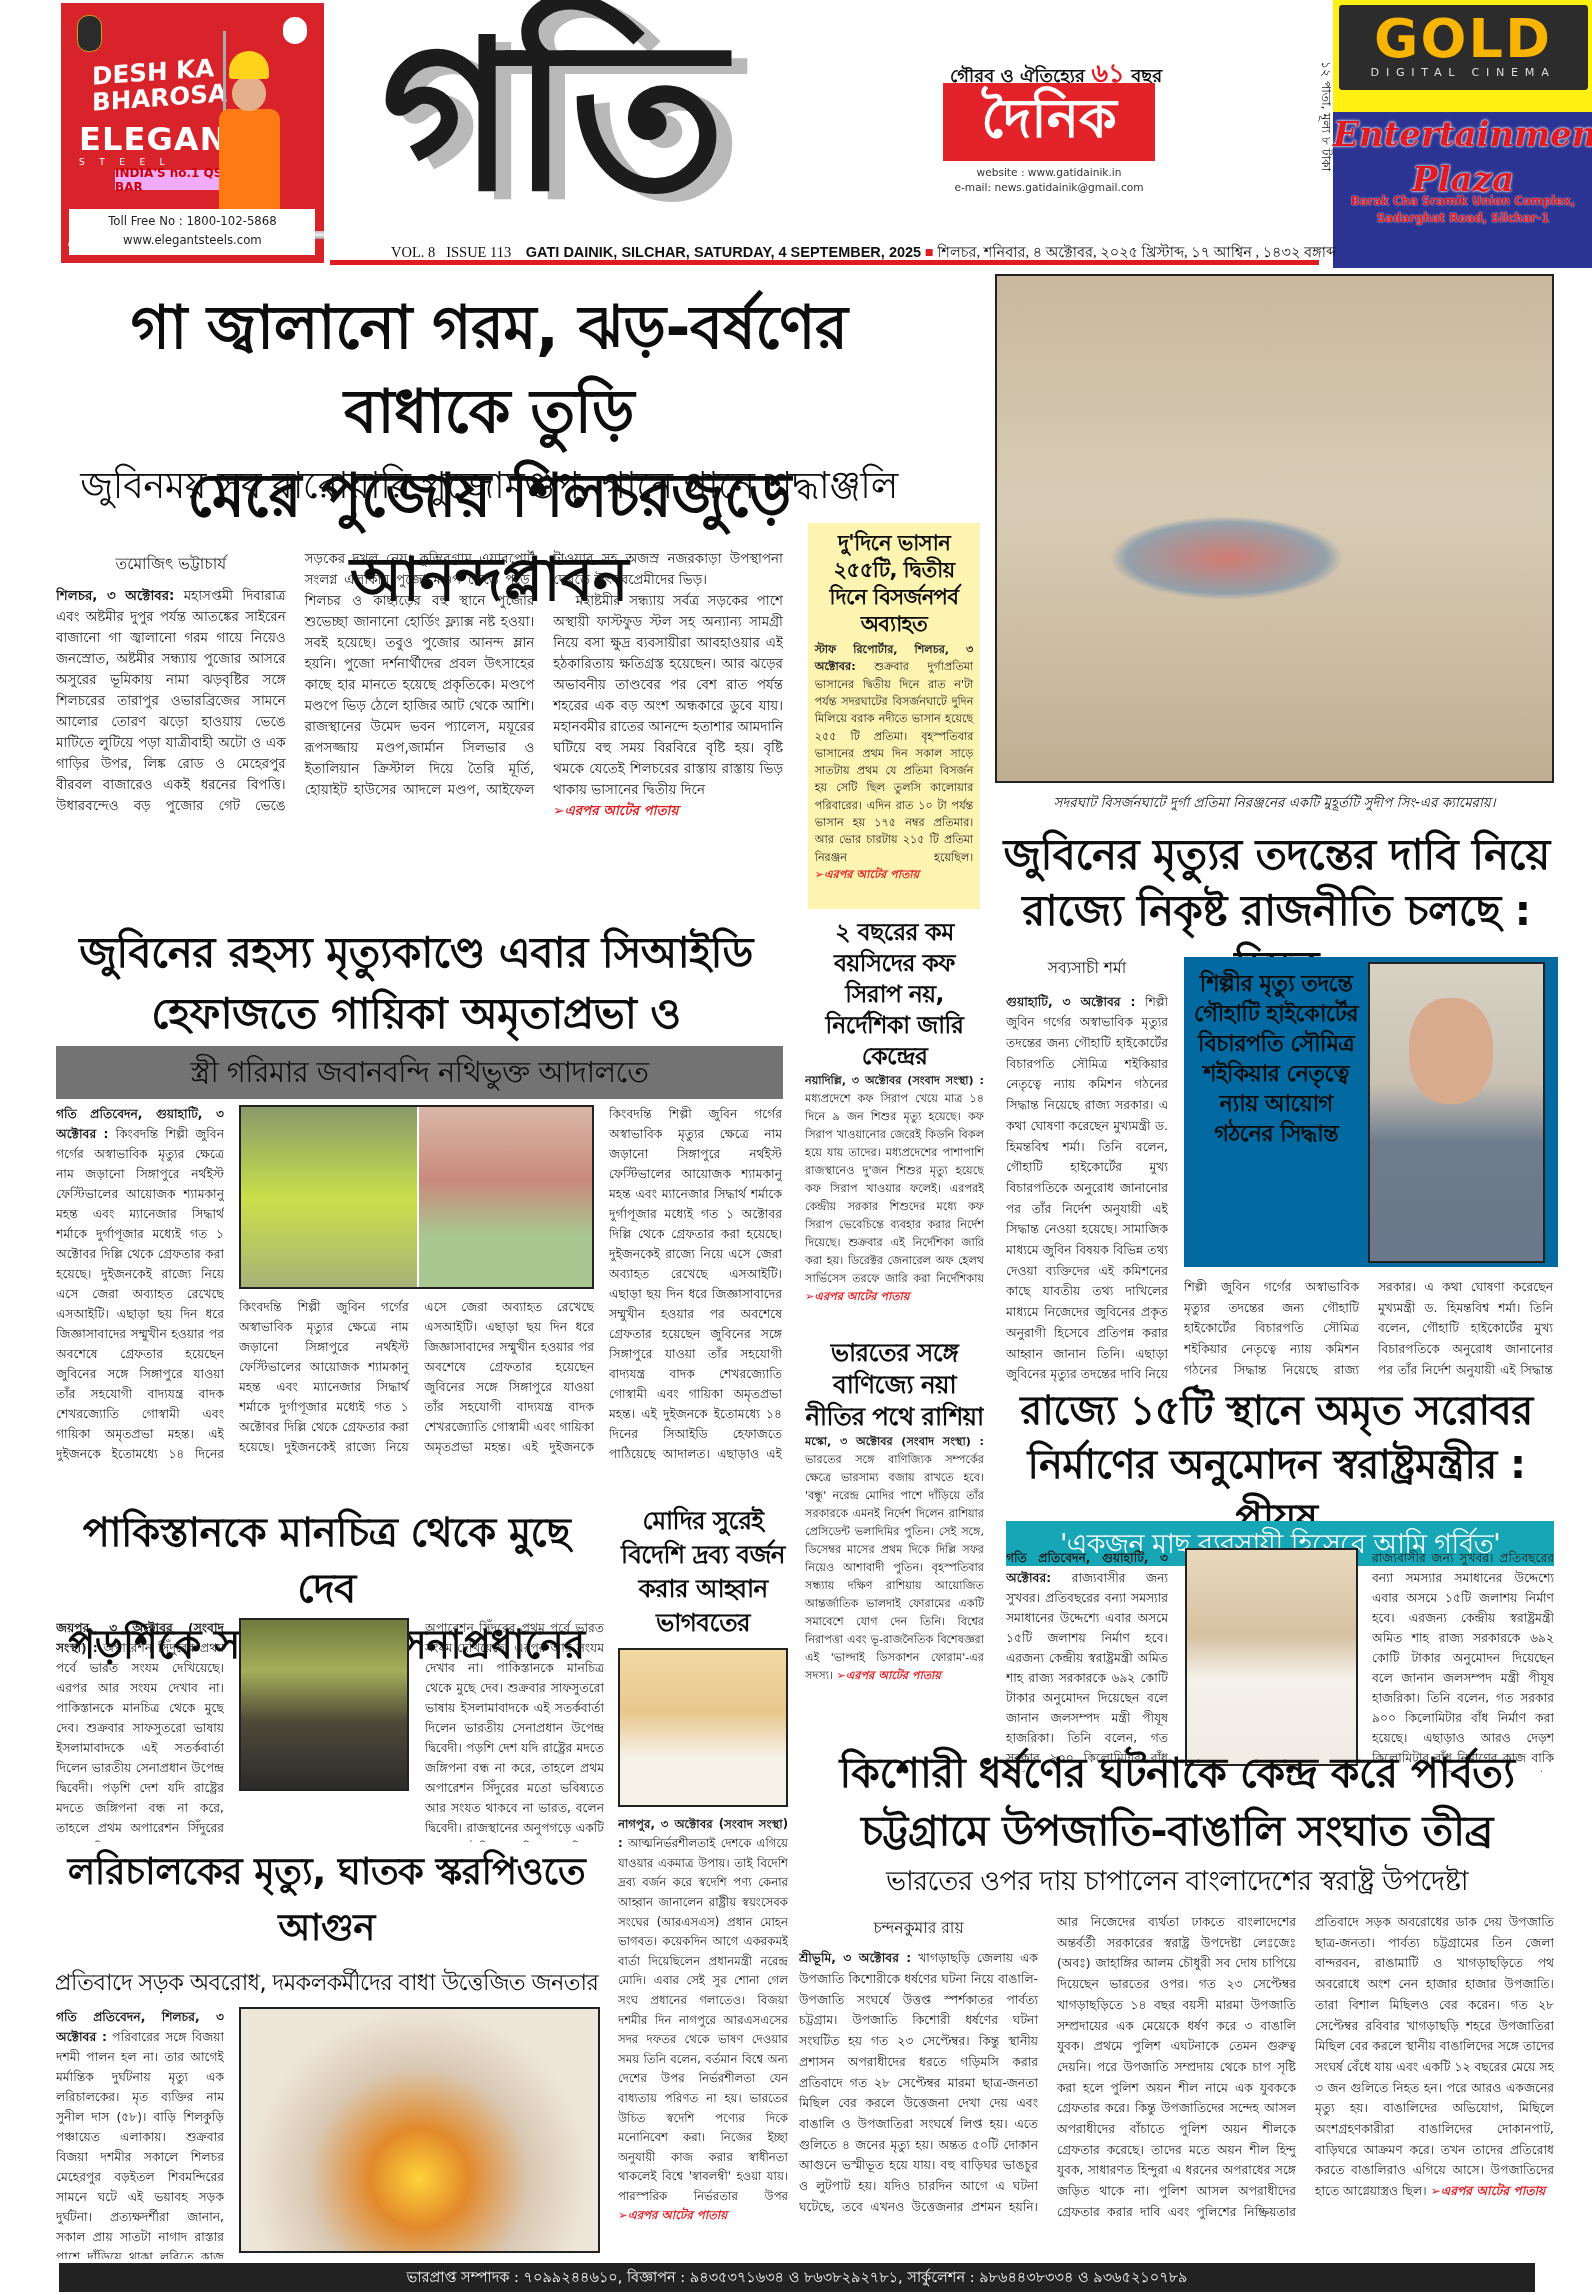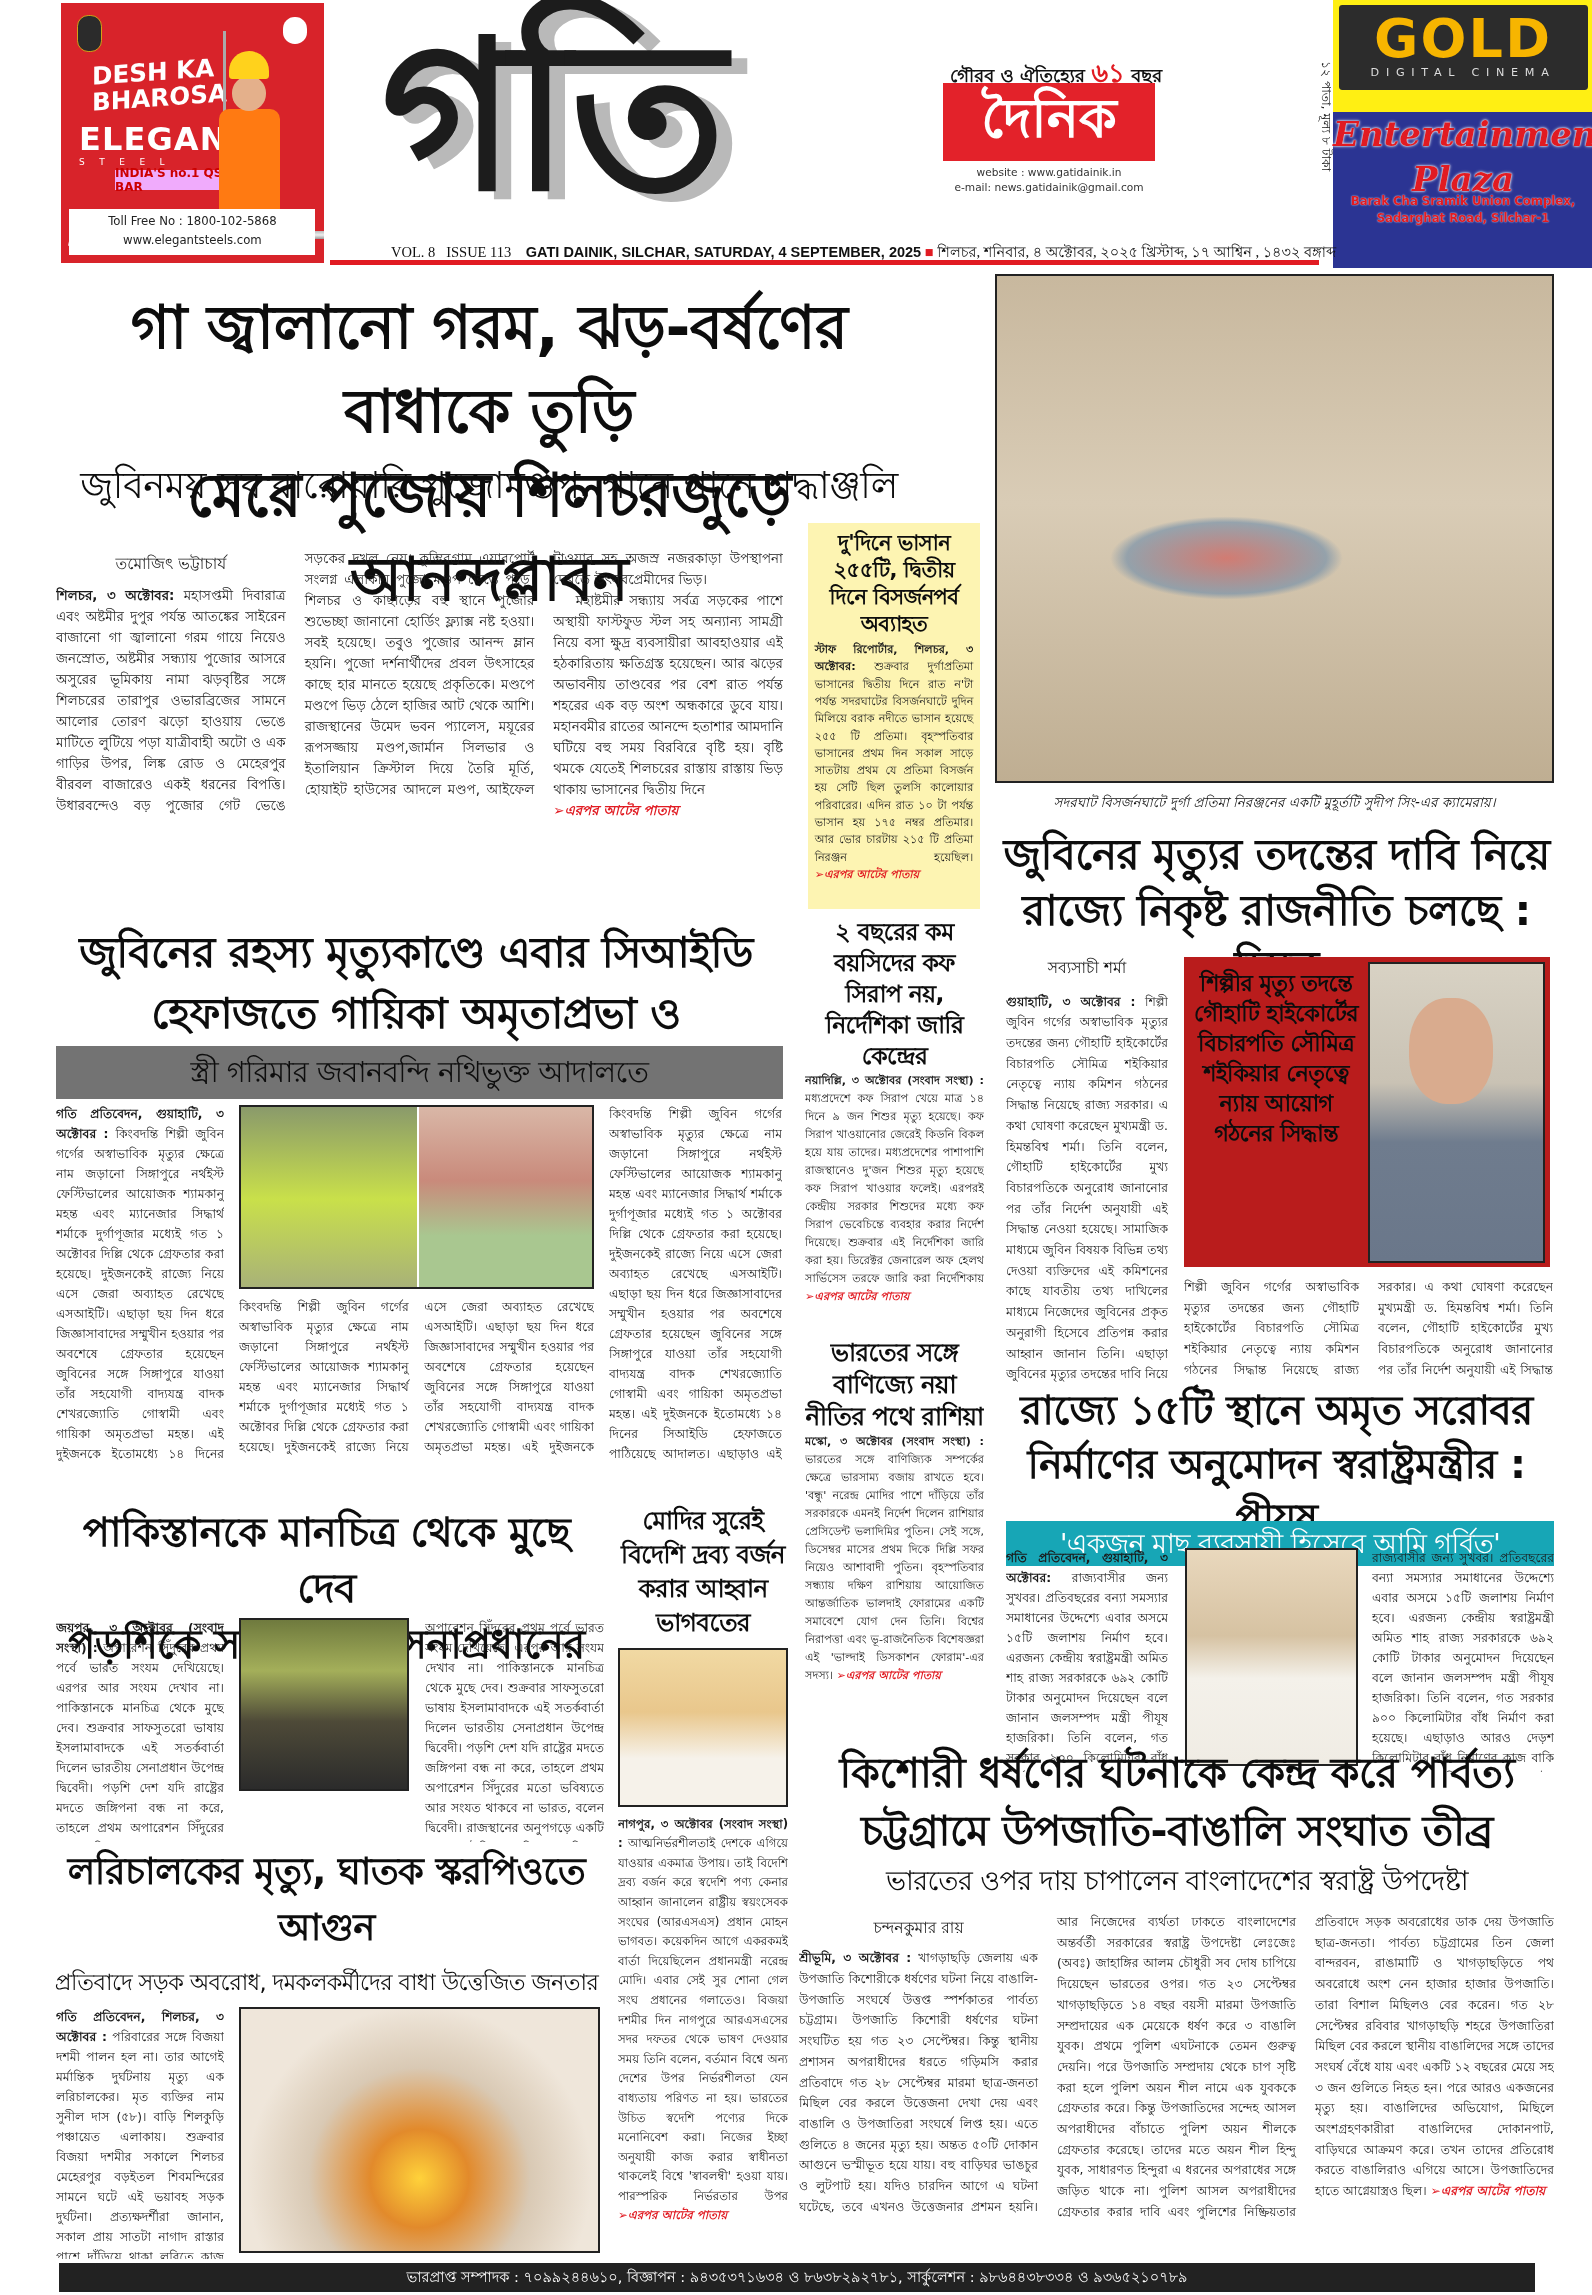--- a/index.html
+++ b/index.html
@@ -40,21 +40,21 @@
   #ad-right .goldinner{position:absolute;left:5.6px;top:4.5px;width:249px;height:85px;background:#2c2c2c;border-radius:3.4px;}
   #ad-right .gold{position:absolute;left:0;width:249px;top:2.2px;text-align:center;font-size:54px;font-weight:900;color:#f7b500;letter-spacing:2.2px;}
   #ad-right .dig{position:absolute;left:0;width:249px;top:61px;text-align:center;font-size:11.2px;color:#ddd;letter-spacing:6.7px;}
   #ad-right .ent{position:absolute;left:0;width:260px;top:112px;text-align:center;font-family:"DejaVu Serif",serif;font-style:italic;font-weight:bold;font-size:34px;color:#e11b22;text-shadow:0 0 3.4px #fff,0 0 1.7px #fff;line-height:45px;}
   #ad-right .addr{position:absolute;left:0;width:260px;top:193px;text-align:center;font-size:11.7px;font-weight:bold;color:#e11b22;text-shadow:0 0 1.7px #fff;line-height:17px;}
   #dateline-bar{left:391px;top:241px;font-family:"Liberation Serif",serif;font-size:14.5px;}
   #dateline-bar b{font-family:"Liberation Sans",sans-serif;}
   #red-rule{left:330px;top:260px;width:989px;height:4.5px;background:#e11b22;}
   #footer{left:59px;top:2263px;width:1476px;height:29px;background:#222;color:#fff;font-size:14.5px;display:flex;align-items:center;justify-content:center;}
   .yellowbox{background:#fdf4b2;}
-  .bluebox{background:#b91c1c;}
+  .bluebox{background:#0369a1;padding-left:8px;}
   .peach{background:#737373;}
   .teal{background:#17a6b6;color:#fff;}
   .img-ph{background:linear-gradient(135deg,#c9b79c,#e8dcc6 40%,#a89d86);}
 </style>
 </head>
 <body>
 
 <div id="ad-left" class="abs">
   <div class="badge1"></div>
   <div class="badge2"></div>

